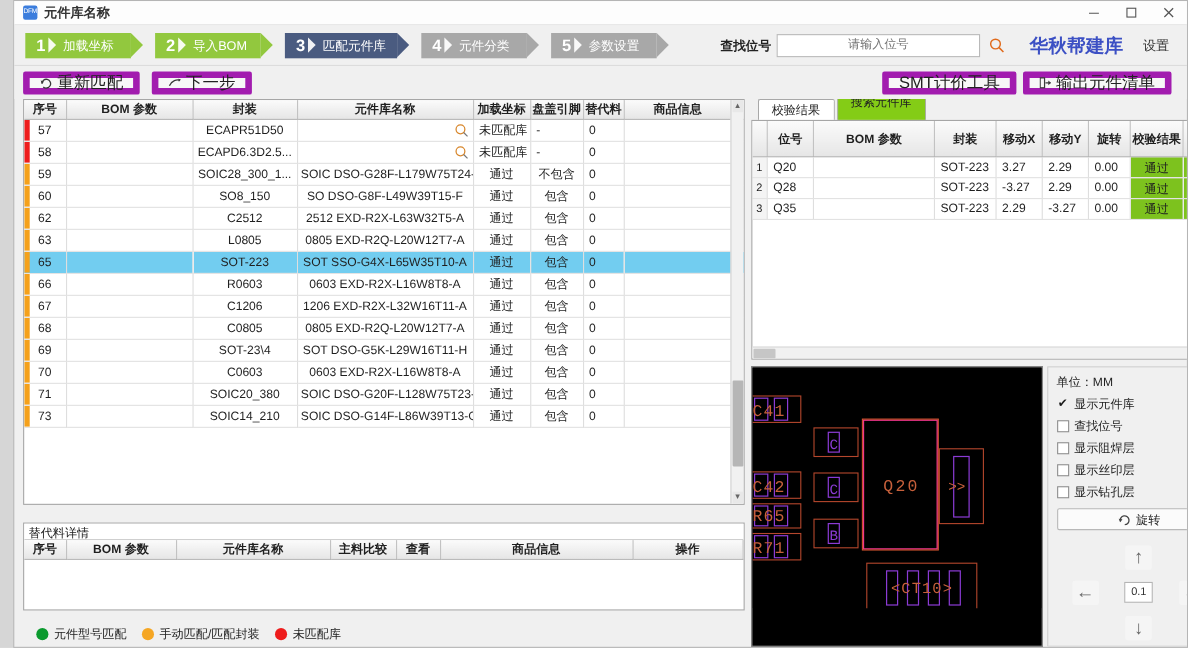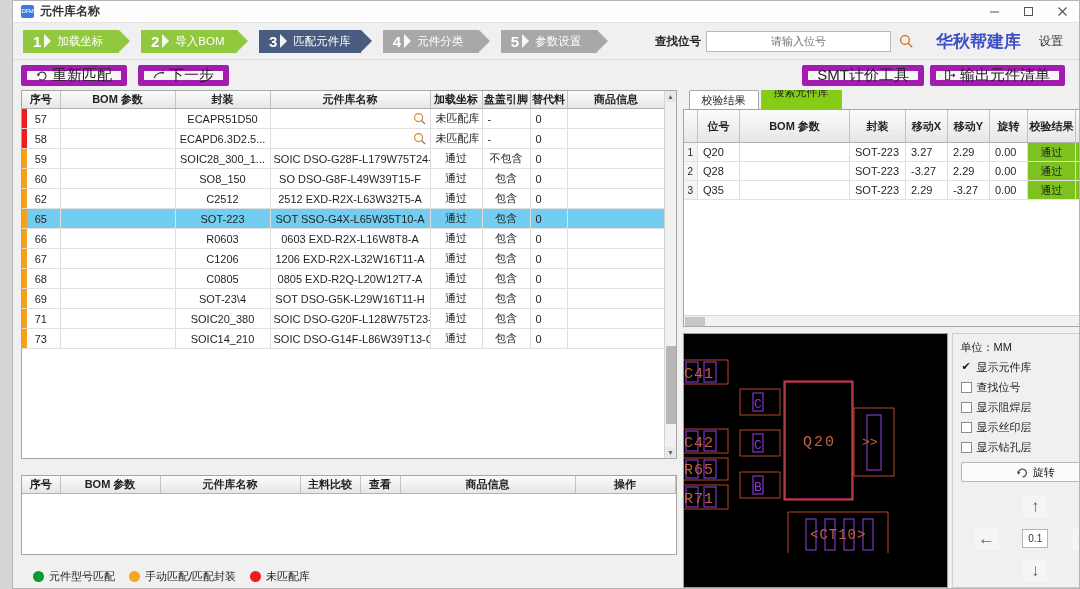--- a/index.html
+++ b/index.html
@@ -402,20 +402,31 @@
                   <td class="seq"><span class="flag orange"></span>62</td>
                   <td></td>
                   <td class="pkg">C2512</td>
                   <td class="libname">2512 EXD-R2X-L63W32T5-A</td>
                   <td class="pass">通过</td>
                   <td class="inc">包含</td>
                   <td class="alt">0</td>
                   <td></td>
                   <td class="op"></td>
                 </tr>
+                <tr>
+                  <td class="seq"><span class="flag orange"></span>63</td>
+                  <td></td>
+                  <td class="pkg">L0805</td>
+                  <td class="libname">0805 EXD-R2Q-L20W12T7-A</td>
+                  <td class="pass">通过</td>
+                  <td class="inc">包含</td>
+                  <td class="alt">0</td>
+                  <td></td>
+                  <td class="op"></td>
+                </tr>
                 <tr class="selected">
                   <td class="seq"><span class="flag orange"></span>65</td>
                   <td></td>
                   <td class="pkg">SOT-223</td>
                   <td class="libname">SOT SSO-G4X-L65W35T10-A</td>
                   <td class="pass">通过</td>
                   <td class="inc">包含</td>
                   <td class="alt">0</td>
                   <td></td>
                   <td class="op"></td>
@@ -451,20 +462,31 @@
                   <td class="inc">包含</td>
                   <td class="alt">0</td>
                   <td></td>
                   <td class="op"></td>
                 </tr>
                 <tr>
                   <td class="seq"><span class="flag orange"></span>69</td>
                   <td></td>
                   <td class="pkg">SOT-23\4</td>
                   <td class="libname">SOT DSO-G5K-L29W16T11-H</td>
+                  <td class="pass">通过</td>
+                  <td class="inc">包含</td>
+                  <td class="alt">0</td>
+                  <td></td>
+                  <td class="op"></td>
+                </tr>
+                <tr>
+                  <td class="seq"><span class="flag orange"></span>70</td>
+                  <td></td>
+                  <td class="pkg">C0603</td>
+                  <td class="libname">0603 EXD-R2X-L16W8T8-A</td>
                   <td class="pass">通过</td>
                   <td class="inc">包含</td>
                   <td class="alt">0</td>
                   <td></td>
                   <td class="op"></td>
                 </tr>
                 <tr>
                   <td class="seq"><span class="flag orange"></span>71</td>
                   <td></td>
                   <td class="pkg">SOIC20_380</td>
@@ -490,20 +512,21 @@
           </table>
         </div>
         <div class="vscroll">
           <div class="arrow" style="top:0">▲</div>
           <div class="thumb" style="top:255px;height:78px"></div>
           <div class="arrow" style="bottom:0">▼</div>
         </div>
       </div>
 
       <div class="alt-panel">
+        <div class="alt-title">替代料详情</div>
         <table class="grid">
           <colgroup>
             <col style="width:38px">
               <col style="width:100px">
               <col style="width:140px">
               <col style="width:60px">
             <col style="width:40px">
               <col style="width:175px">
               <col style="width:100px">
           </colgroup>

